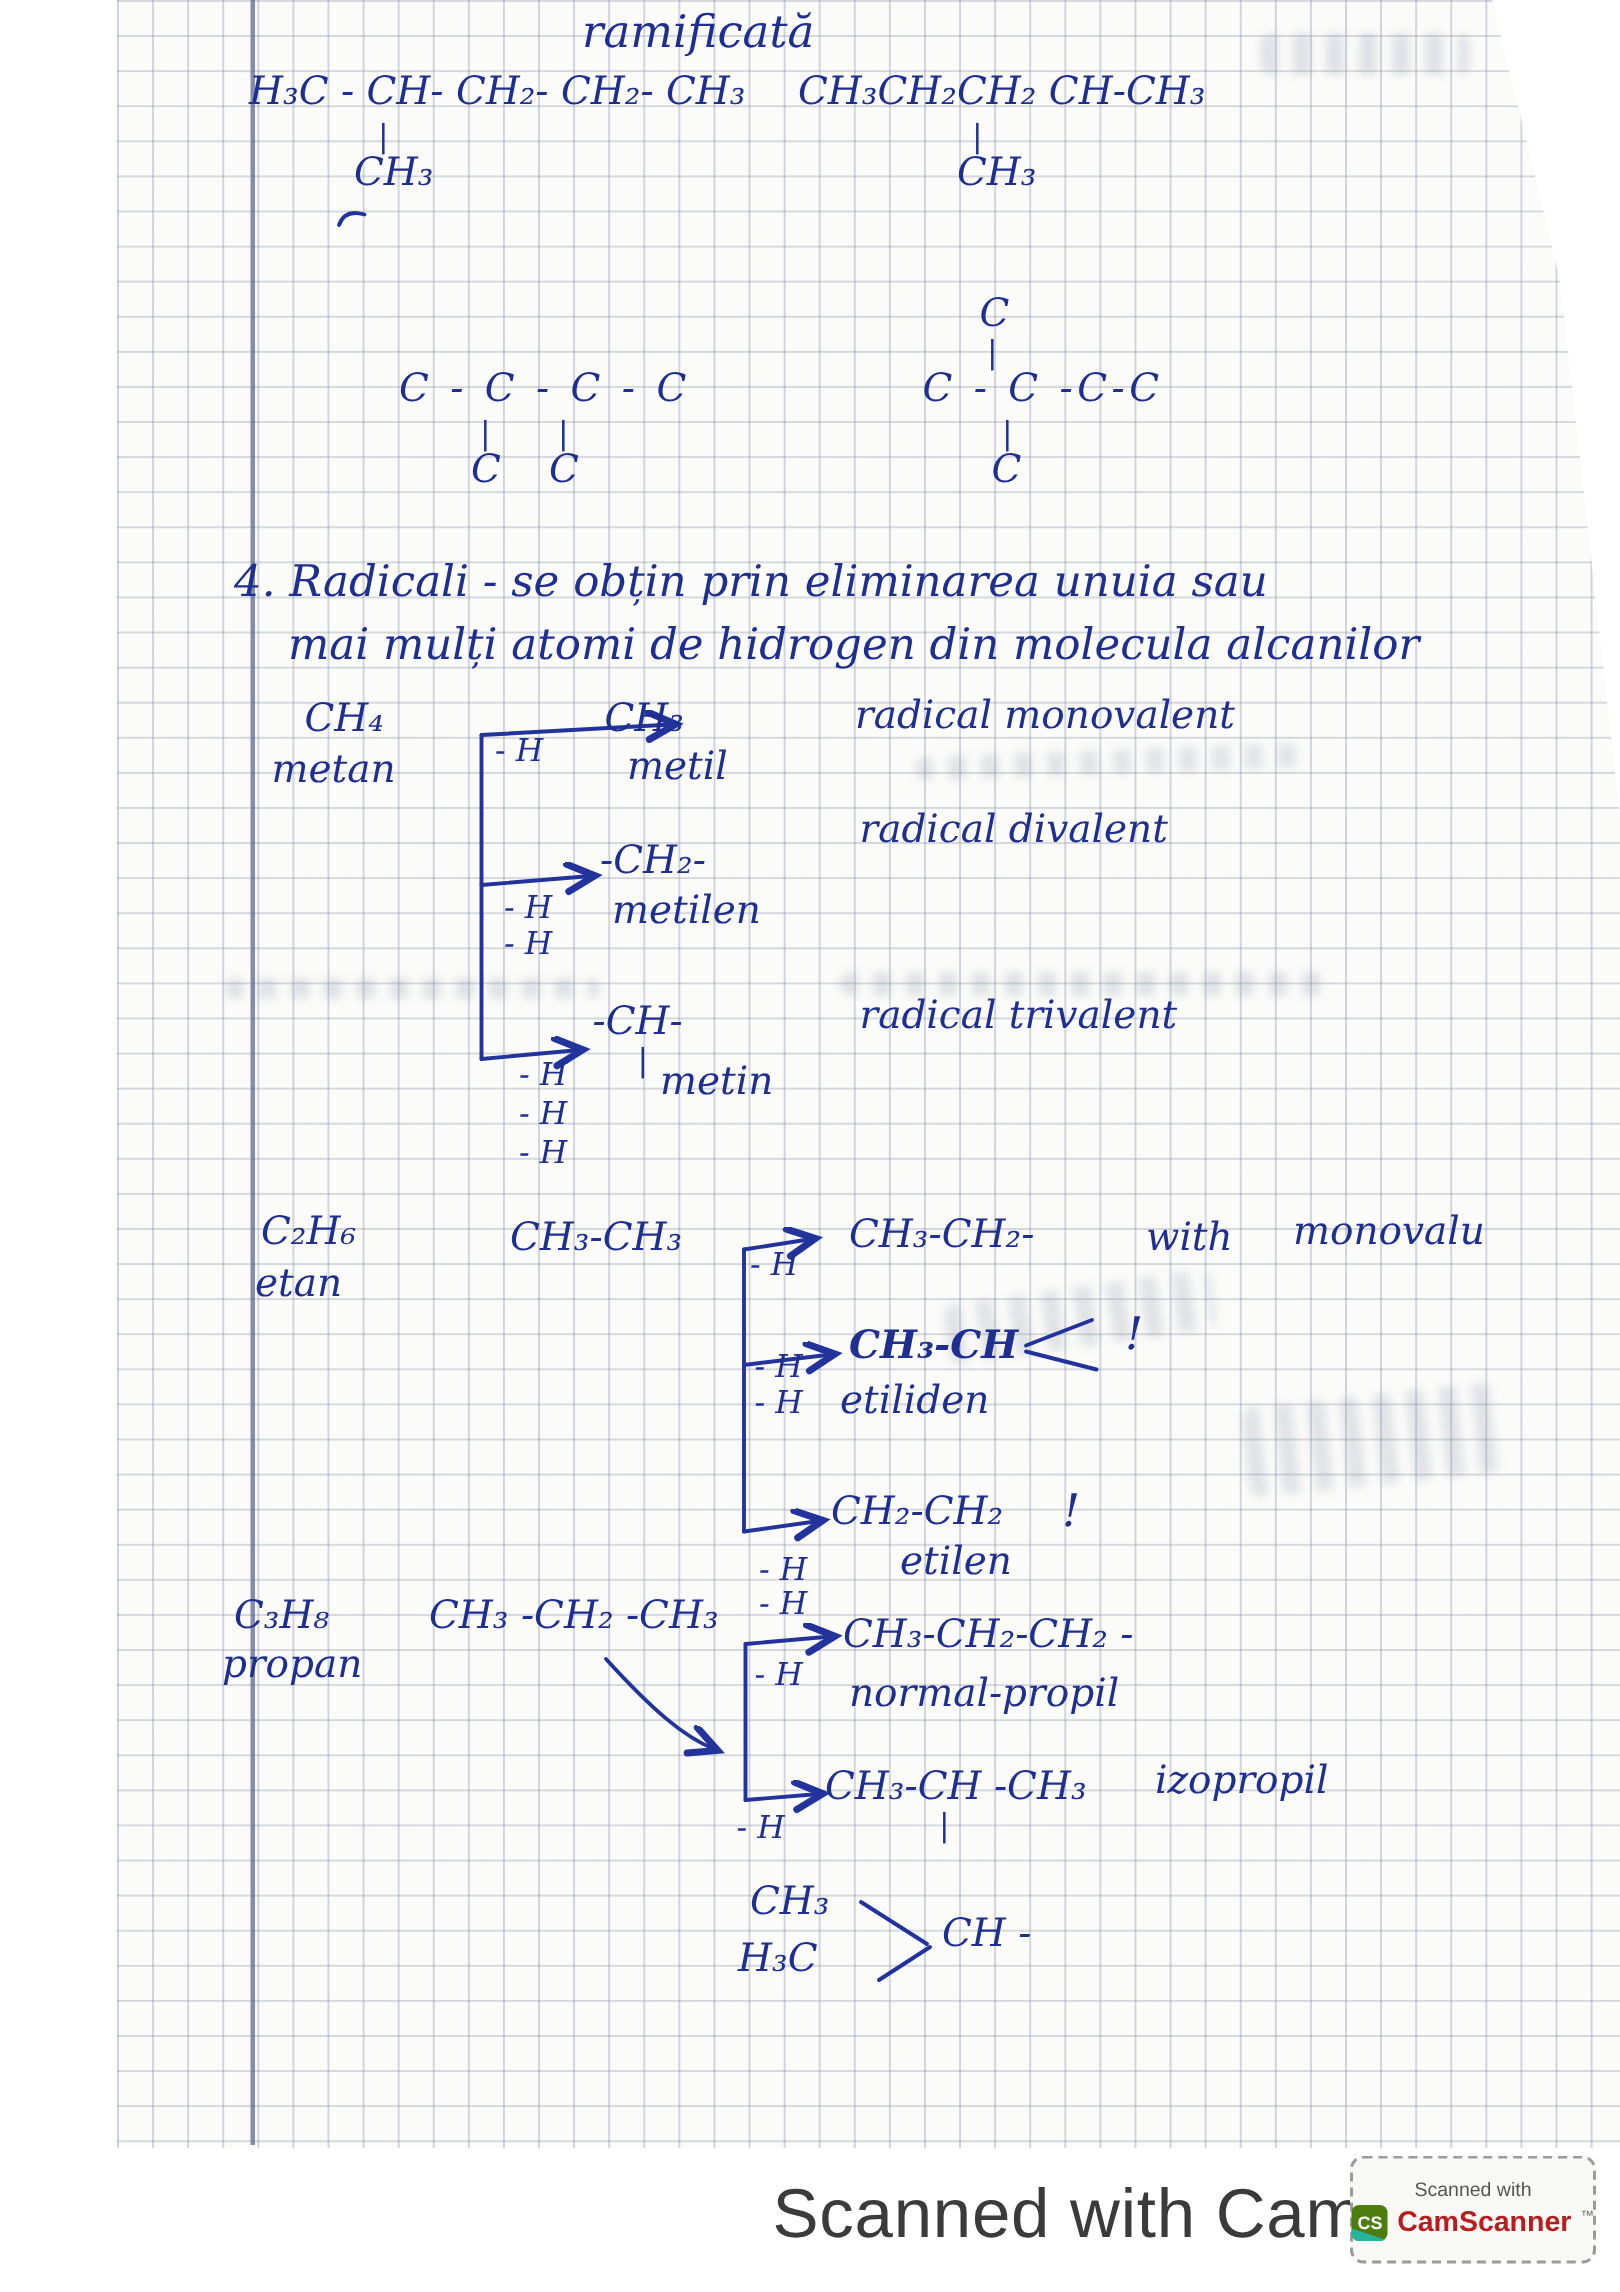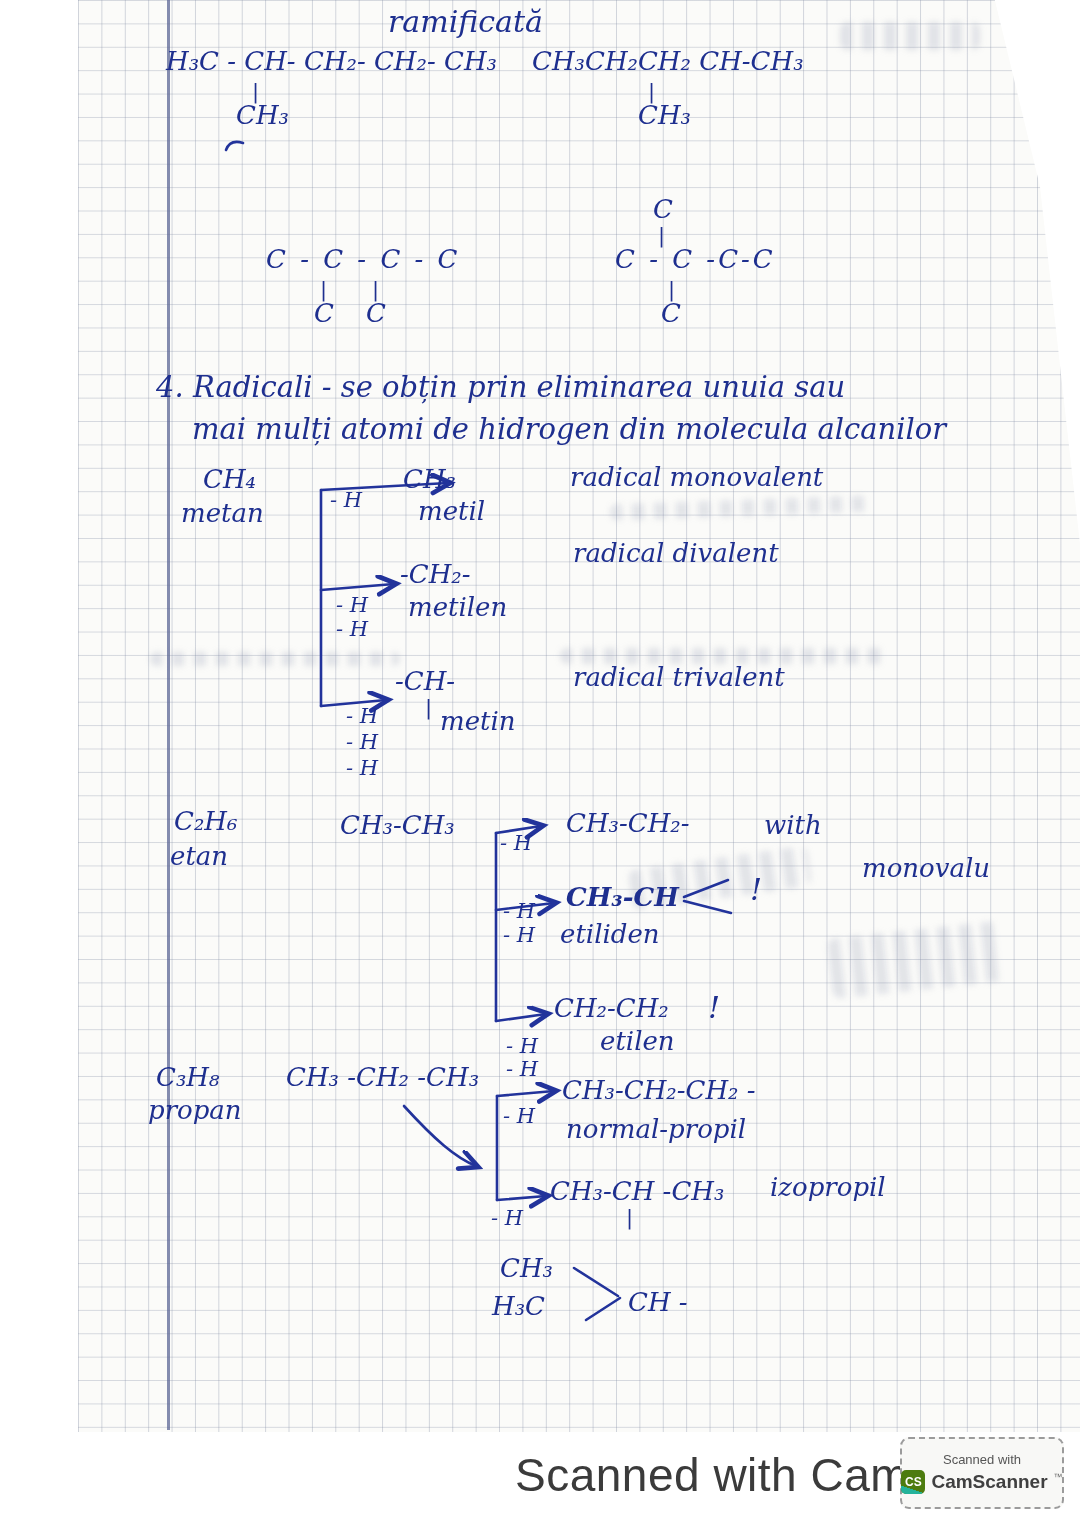--- a/index.html
+++ b/index.html
@@ -54,21 +54,21 @@
   .cs-logo{
     position:relative;width:24px;height:24px;border-radius:5px;background:#4d7c0f;
     color:#fff;font-weight:bold;font-size:12px;display:flex;align-items:center;
     justify-content:center;overflow:hidden;
   }
   .cs-logo::after{
     content:"";position:absolute;left:0;bottom:0;width:100%;height:8px;
     background:linear-gradient(to top right,#24b39b 52%, transparent 53%);
   }
   .cs-logo span{position:relative;z-index:1;}
-  .wm-brand{font-size:19px;font-weight:bold;color:#404040;}
+  .wm-brand{font-size:19px;font-weight:bold;color:#b91c1c;}
   .wm-tm{font-size:9px;color:#666;align-self:flex-start;margin-top:2px;}
 </style>
 </head>
 <body>
 
 <div class="paper"></div>
 <div class="margin-line"></div>
 
 <div class="smudge" style="left:840px;top:22px;width:140px;height:28px;"></div>
 <div class="smudge" style="left:610px;top:500px;width:260px;height:16px;transform:rotate(-2deg);"></div>
@@ -155,21 +155,21 @@
 <div class="ink sm" style="left:346px;top:731px;">- H</div>
 <div class="ink sm" style="left:346px;top:757px;">- H</div>
 <div class="ink md" style="left:440px;top:708px;">metin</div>
 
 <div class="ink md" style="left:174px;top:808px;">C₂H₆</div>
 <div class="ink md" style="left:170px;top:843px;">etan</div>
 <div class="ink md" style="left:340px;top:812px;">CH₃-CH₃</div>
 <div class="ink sm" style="left:500px;top:832px;">- H</div>
 <div class="ink md" style="left:566px;top:810px;">CH₃-CH₂-</div>
 <div class="ink md" style="left:764px;top:812px;">with</div>
-<div class="ink md" style="left:862px;top:855px;">monovalu</div>
+<div class="ink md" style="left:862px;top:808px;">monovalu</div>
 
 <div class="ink md" style="left:566px;top:884px;font-weight:bold;">CH₃-CH</div>
 <div class="ink lg" style="left:750px;top:874px;">!</div>
 <div class="ink sm" style="left:503px;top:900px;">- H</div>
 <div class="ink sm" style="left:503px;top:924px;">- H</div>
 <div class="ink md" style="left:560px;top:921px;">etiliden</div>
 
 <div class="ink md" style="left:554px;top:995px;">CH₂-CH₂</div>
 <div class="ink lg" style="left:708px;top:992px;">!</div>
 <div class="ink md" style="left:600px;top:1028px;">etilen</div>
@@ -181,21 +181,21 @@
 <div class="ink md" style="left:286px;top:1064px;">CH₃ -CH₂ -CH₃</div>
 <div class="ink sm" style="left:503px;top:1105px;">- H</div>
 <div class="ink md" style="left:562px;top:1077px;">CH₃-CH₂-CH₂ -</div>
 <div class="ink md" style="left:566px;top:1116px;">normal-propil</div>
 <div class="ink sm" style="left:491px;top:1207px;">- H</div>
 <div class="ink md" style="left:550px;top:1178px;">CH₃-CH -CH₃</div>
 <div class="ink sm" style="left:626px;top:1206px;">|</div>
 <div class="ink md" style="left:770px;top:1174px;">izopropil</div>
 <div class="ink md" style="left:500px;top:1255px;">CH₃</div>
 <div class="ink md" style="left:492px;top:1293px;">H₃C</div>
-<div class="ink md" style="left:628px;top:1276px;margin-top:13px;">CH -</div>
+<div class="ink md" style="left:628px;top:1276px;">CH -</div>
 
 <div class="wm-text">Scanned with CamS</div>
 <div class="wm-badge">
   <div class="wm-badge-line1">Scanned with</div>
   <div class="wm-badge-row">
     <div class="cs-logo">
         <span>CS</span>
       </div>
     <div class="wm-brand">CamScanner</div>
     <div class="wm-tm">™</div>

